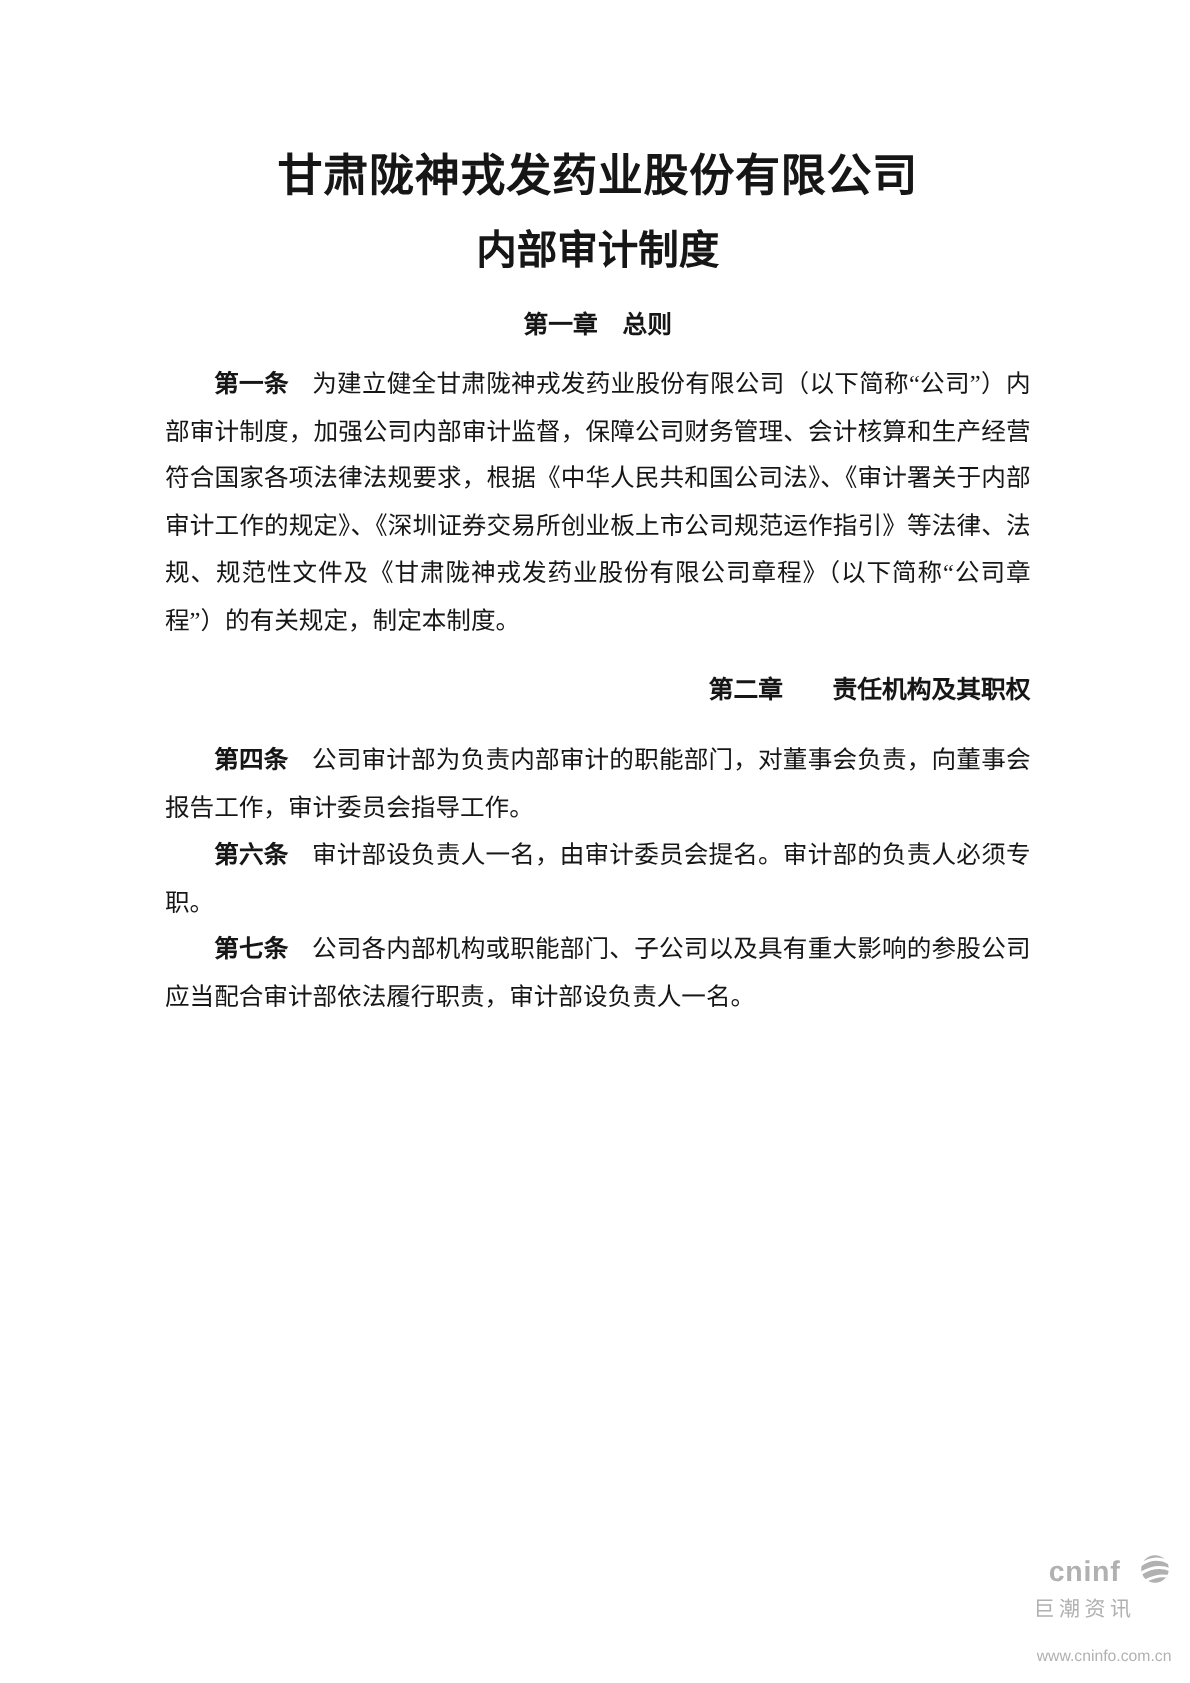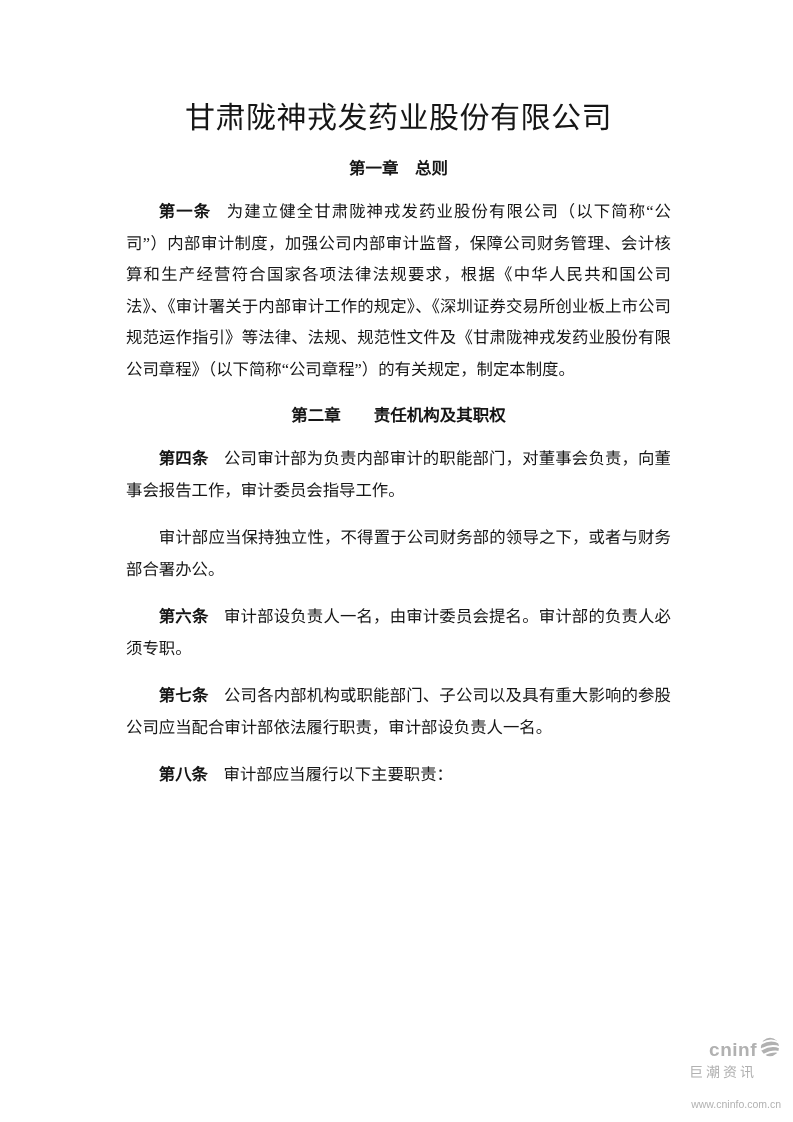--- a/index.html
+++ b/index.html
@@ -18,46 +18,47 @@
   }
   .content {
     position: absolute;
     left: 110px;
     width: 577px;
     top: 100px;
   }
   .doc-title-1 {
     font-size: 30px;
     line-height: 36px;
-    font-weight: 400;
+    font-weight: 700;
     text-align: center;
     letter-spacing: 0.5px;
     margin: 0;
   }
   .doc-title-2 {
     font-size: 27px;
     line-height: 34px;
     font-weight: 700;
     text-align: center;
     margin: 14px 0 0 0;
   }
   .chapter-heading {
     font-size: 16.5px;
     line-height: 22px;
     font-weight: 700;
     text-align: center;
     margin: 22px 0 12px 0;
   }
   .chapter-heading.second {
-    margin: 20px 0 6px 0;
+    margin: 20px 0 20px 0;
+    text-align: right;
   }
   .para {
     font-size: 16.4px;
     line-height: 31.5px;
-    margin: 16px;
+    margin: 0;
     text-align: justify;
     text-indent: 2em;
   }
   .article-label {
     font-weight: 700;
     padding-right: 0.95em;
   }
   .footer-logo {
     position: absolute;
     right: 12px;
@@ -66,21 +67,21 @@
     text-align: right;
     color: #b1b1b1;
     font-family: "Liberation Sans", "DejaVu Sans", sans-serif;
     line-height: 1.15;
     user-select: none;
   }
   .logo-row {
     display: flex;
     align-items: center;
     justify-content: flex-end;
-    gap: 2px;
+    gap: 12px;
   }
   .logo-text {
     font-size: 19px;
     font-weight: 700;
     letter-spacing: 0.5px;
   }
   .logo-icon {
     display: inline-block;
   }
   .logo-cn {
@@ -94,40 +95,39 @@
     margin-top: 18px;
   }
 </style>
 </head>
 <body>
 
 <div class="page">
   <div class="content">
 
     <h1 class="doc-title-1">甘肃陇神戎发药业股份有限公司</h1>
+    <h2 class="doc-title-2">内部审计制度</h2>
 
     <div class="chapter-heading">第一章　总则</div>
 
     <p class="para"><span class="article-label">第一条</span><span>为建立健全甘肃陇神戎发药业股份有限公司（以下简称“公司”）内部审计制度，加强公司内部审计监督，保障公司财务管理、会计核算和生产经营符合国家各项法律法规要求，根据《中华人民共和国公司法》、《审计署关于内部审计工作的规定》、《深圳证券交易所创业板上市公司规范运作指引》等法律、法规、规范性文件及《甘肃陇神戎发药业股份有限公司章程》（以下简称“公司章程”）的有关规定，制定本制度。</span></p>
 
 
 
     <div class="chapter-heading second">第二章　　责任机构及其职权</div>
 
     <p class="para"><span class="article-label">第四条</span><span>公司审计部为负责内部审计的职能部门，对董事会负责，向董事会报告工作，审计委员会指导工作。</span></p>
 
-    <p class="para">审计部应当保持独立性，不得置于公司财务部的领导之下，或者与财务部合署办公。</p>
 
 
 
     <p class="para"><span class="article-label">第六条</span><span>审计部设负责人一名，由审计委员会提名。审计部的负责人必须专职。</span></p>
 
     <p class="para"><span class="article-label">第七条</span><span>公司各内部机构或职能部门、子公司以及具有重大影响的参股公司应当配合审计部依法履行职责，审计部设负责人一名。</span></p>
 
-    <p class="para"><span class="article-label">第八条</span><span>审计部应当履行以下主要职责：</span></p>
 
   </div>
 
   <div class="footer-logo">
     <div class="logo-row">
       <span class="logo-text">cninf</span>
       <span class="logo-icon">
         <svg width="22" height="22" viewBox="0 0 24 24">
           <circle cx="12" cy="12" r="10" fill="#b1b1b1"></circle>
           <path d="M1.5 9 Q 12 1.5 22.5 7.5" stroke="#ffffff" stroke-width="2.2" fill="none"></path>

